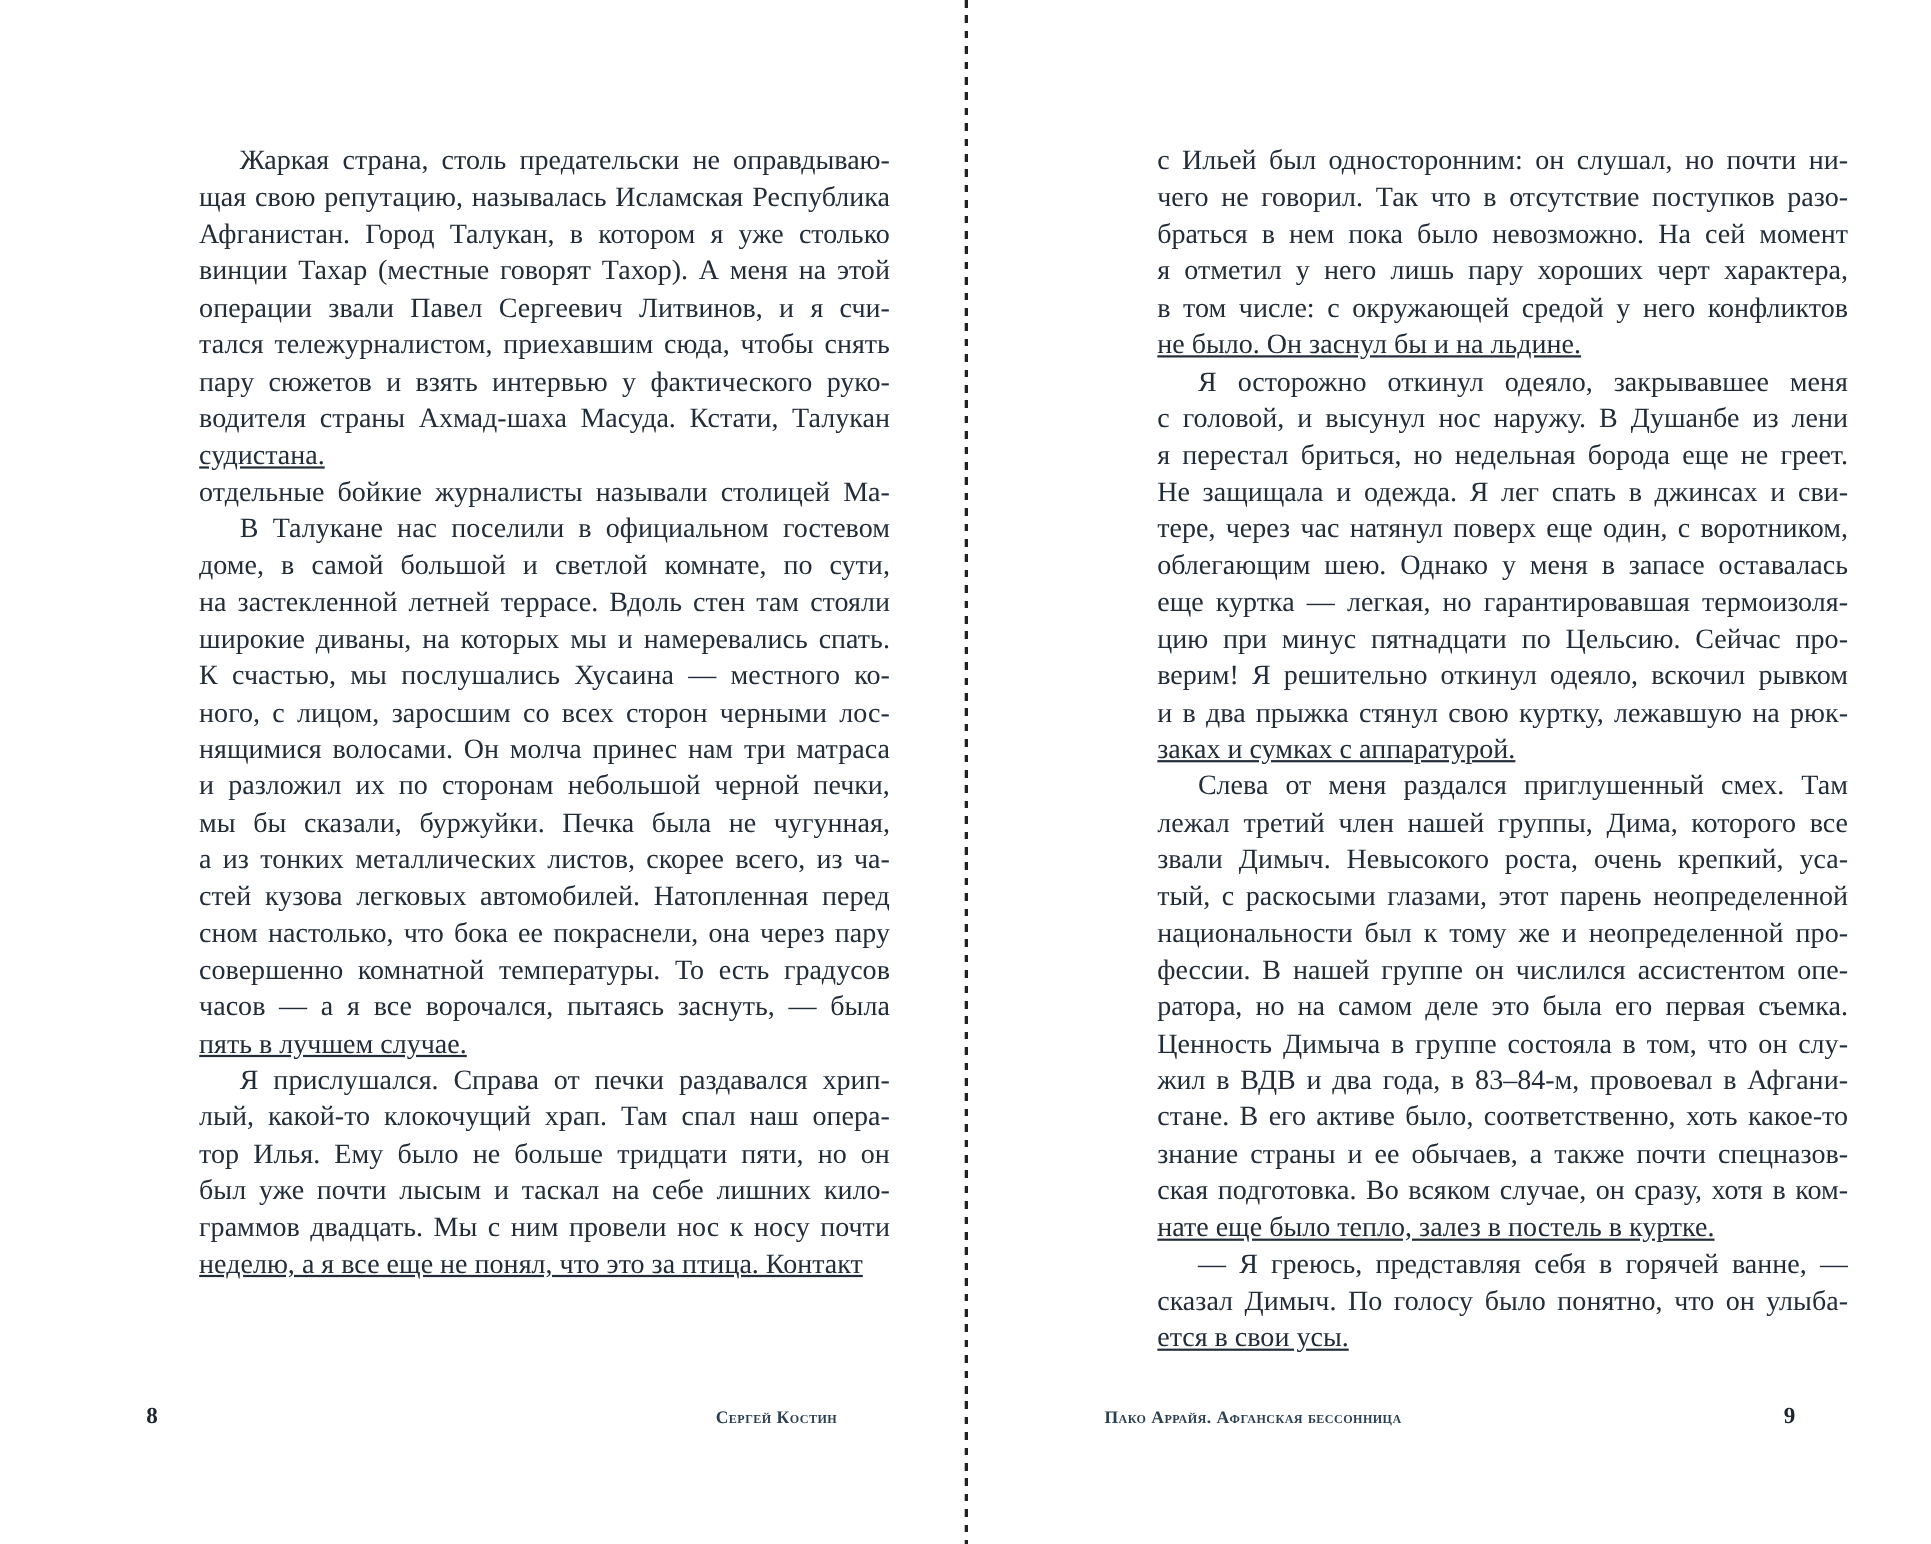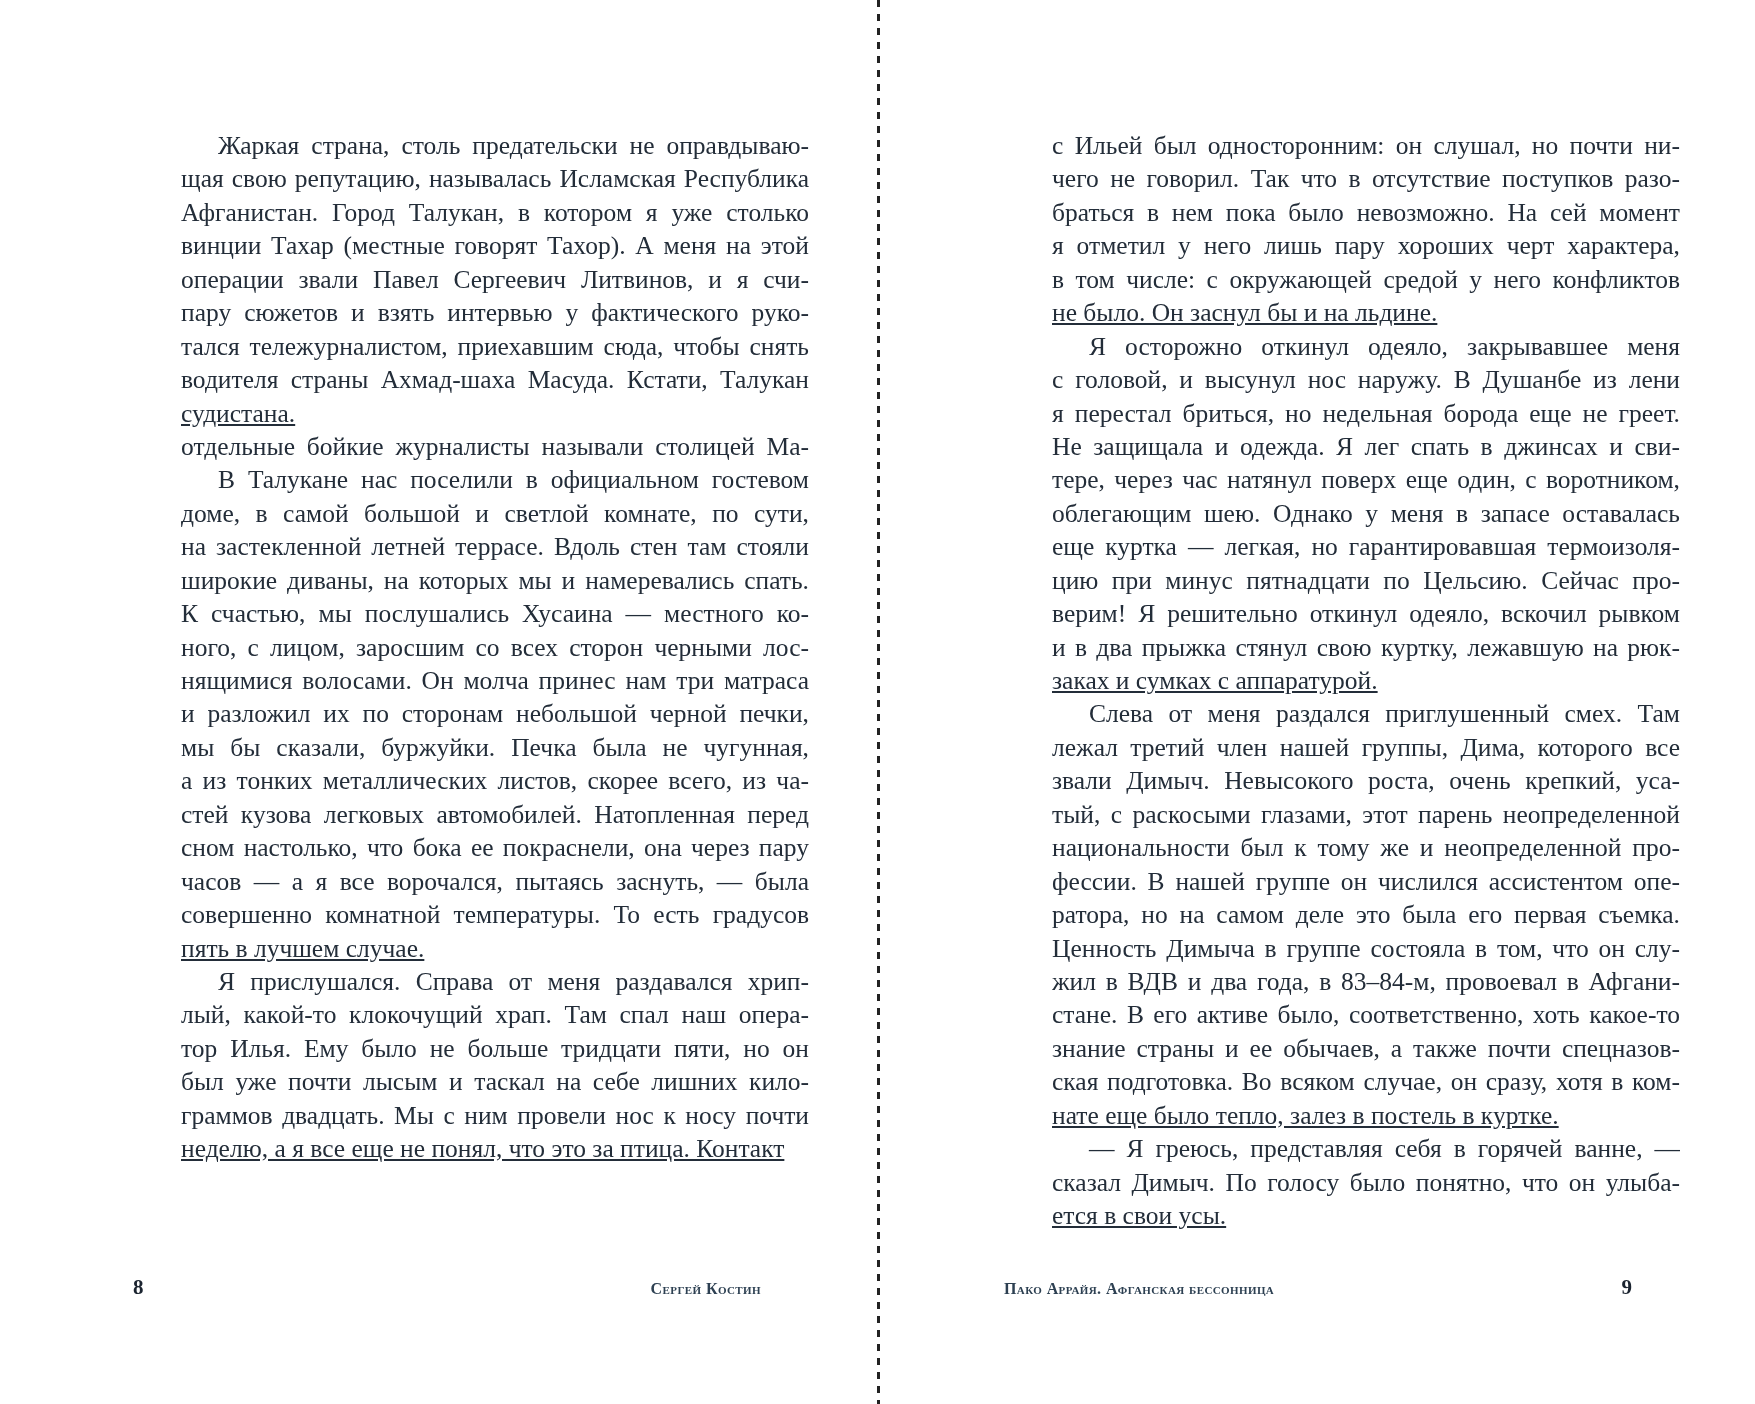--- a/index.html
+++ b/index.html
@@ -77,41 +77,41 @@
 
 <div class="spread">
 
   <section class="page page-left">
     <div class="text-block">
         <div class="line indent">Жаркая страна, столь предательски не оправдываю-</div>
         <div class="line">щая свою репутацию, называлась Исламская Республика</div>
         <div class="line">Афганистан. Город Талукан, в котором я уже столько</div>
         <div class="line">винции Тахар (местные говорят Тахор). А меня на этой</div>
         <div class="line">операции звали Павел Сергеевич Литвинов, и я счи-</div>
+        <div class="line">тался тележурналистом, приехавшим сюда, чтобы снять</div>
         <div class="line">пару сюжетов и взять интервью у фактического руко-</div>
-        <div class="line">тался тележурналистом, приехавшим сюда, чтобы снять</div>
         <div class="line">водителя страны Ахмад-шаха Масуда. Кстати, Талукан</div>
         <div class="line last">судистана.</div>
         <div class="line">отдельные бойкие журналисты называли столицей Ма-</div>
         <div class="line indent">В Талукане нас поселили в официальном гостевом</div>
         <div class="line">доме, в самой большой и светлой комнате, по сути,</div>
         <div class="line">на застекленной летней террасе. Вдоль стен там стояли</div>
         <div class="line">широкие диваны, на которых мы и намеревались спать.</div>
         <div class="line">К счастью, мы послушались Хусаина — местного ко-</div>
         <div class="line">ного, с лицом, заросшим со всех сторон черными лос-</div>
         <div class="line">нящимися волосами. Он молча принес нам три матраса</div>
         <div class="line">и разложил их по сторонам небольшой черной печки,</div>
         <div class="line">мы бы сказали, буржуйки. Печка была не чугунная,</div>
         <div class="line">а из тонких металлических листов, скорее всего, из ча-</div>
         <div class="line">стей кузова легковых автомобилей. Натопленная перед</div>
         <div class="line">сном настолько, что бока ее покраснели, она через пару</div>
+        <div class="line">совершенно комнатной температуры. То есть градусов</div>
         <div class="line">часов — а я все ворочался, пытаясь заснуть, — была</div>
-        <div class="line">совершенно комнатной температуры. То есть градусов</div>
         <div class="line last">пять в лучшем случае.</div>
-        <div class="line indent">Я прислушался. Справа от меня раздавался хрип-</div>
+        <div class="line indent">Я прислушался. Справа от печки раздавался хрип-</div>
         <div class="line">лый, какой-то клокочущий храп. Там спал наш опера-</div>
         <div class="line">тор Илья. Ему было не больше тридцати пяти, но он</div>
         <div class="line">был уже почти лысым и таскал на себе лишних кило-</div>
         <div class="line">граммов двадцать. Мы с ним провели нос к носу почти</div>
         <div class="line last">неделю, а я все еще не понял, что это за птица. Контакт</div>
       </div>
     <footer class="footer">
       <span class="page-num">8</span>
       <span class="running-title">Сергей Костин</span>
     </footer>

